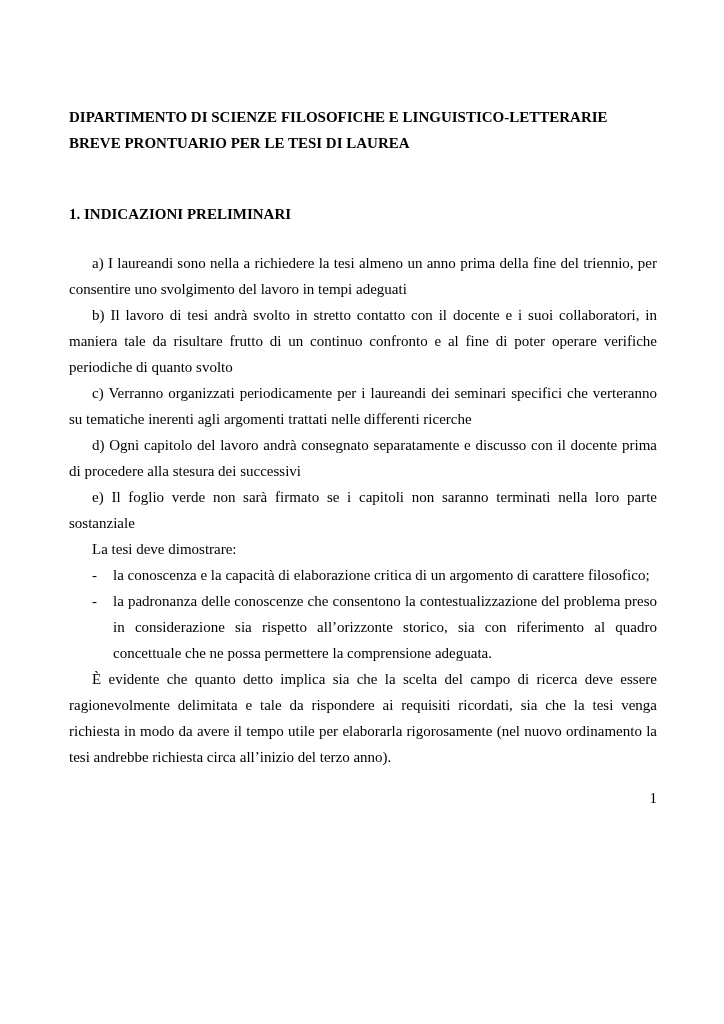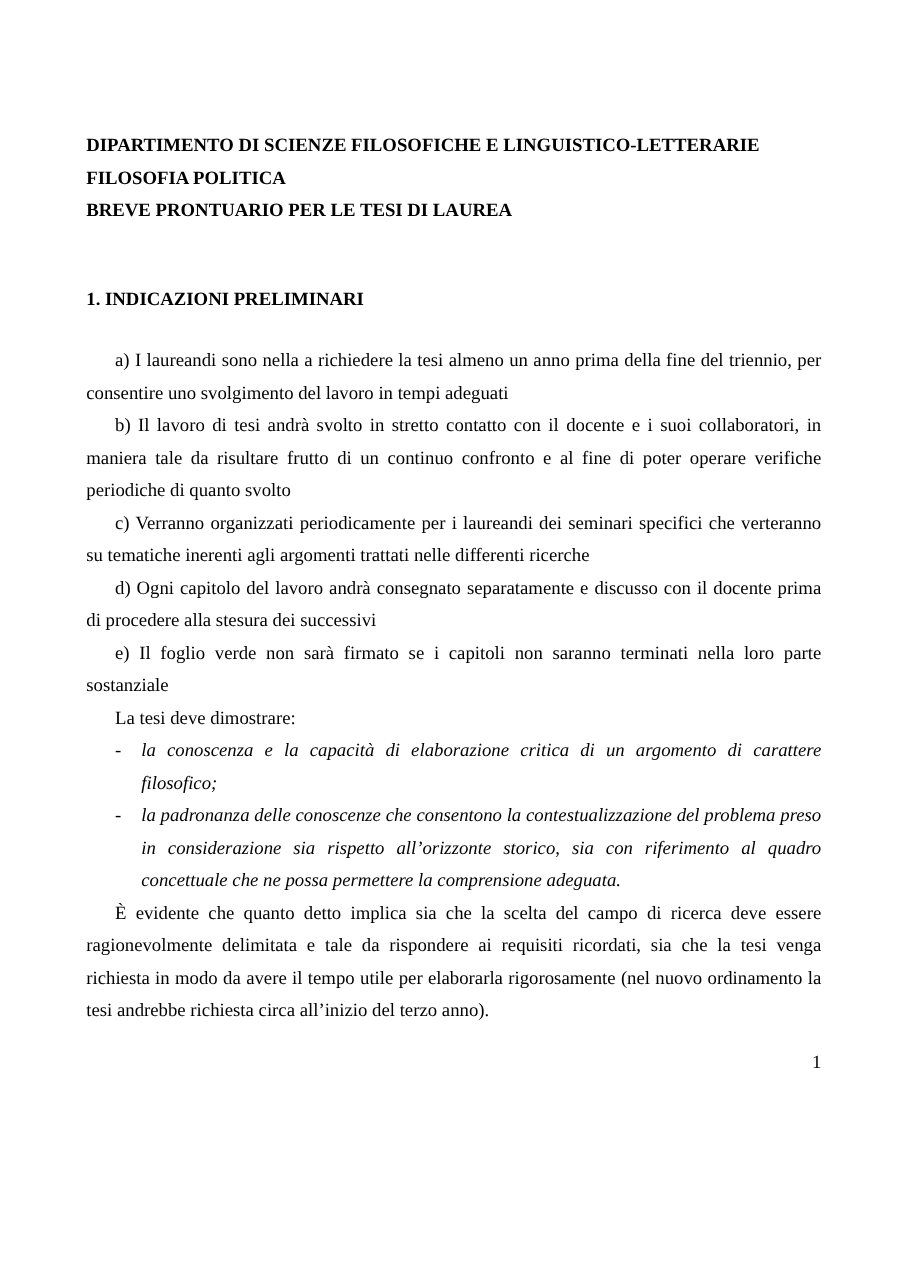--- a/index.html
+++ b/index.html
@@ -42,38 +42,36 @@
 
   .bullet { display: flex; }
   .bullet-marker {
     flex: none;
     width: 21px;
     margin-left: 23px;
   }
   .bullet-text {
     flex: 1;
     text-align: justify;
-    font-style: italic;
   }
 
   .page-number {
     margin-top: 15px;
     text-align: right;
     text-indent: 0;
   }
 </style>
 </head>
 <body>
 
 <div class="page">
   <div class="content">
 
     <p class="bold">DIPARTIMENTO DI SCIENZE FILOSOFICHE E LINGUISTICO-LETTERARIE</p>
 
-    <p class="bold">FILOSOFIA POLITICA</p>
 
     <p class="bold doc-title">BREVE PRONTUARIO PER LE TESI DI LAUREA</p>
 
     <p class="bold sec1-heading">1. INDICAZIONI PRELIMINARI</p>
 
     <p class="para first-para">a) I laureandi sono nella a richiedere la tesi almeno un anno prima della fine del triennio, per consentire uno svolgimento del lavoro in tempi adeguati</p>
 
     <p class="para">b) Il lavoro di tesi andrà svolto in stretto contatto con il docente e i suoi collaboratori, in maniera tale da risultare frutto di un continuo confronto e al fine di poter operare verifiche periodiche di quanto svolto</p>
 
     <p class="para">c) Verranno organizzati periodicamente per i laureandi dei seminari specifici che verteranno su tematiche inerenti agli argomenti trattati nelle differenti ricerche</p>

